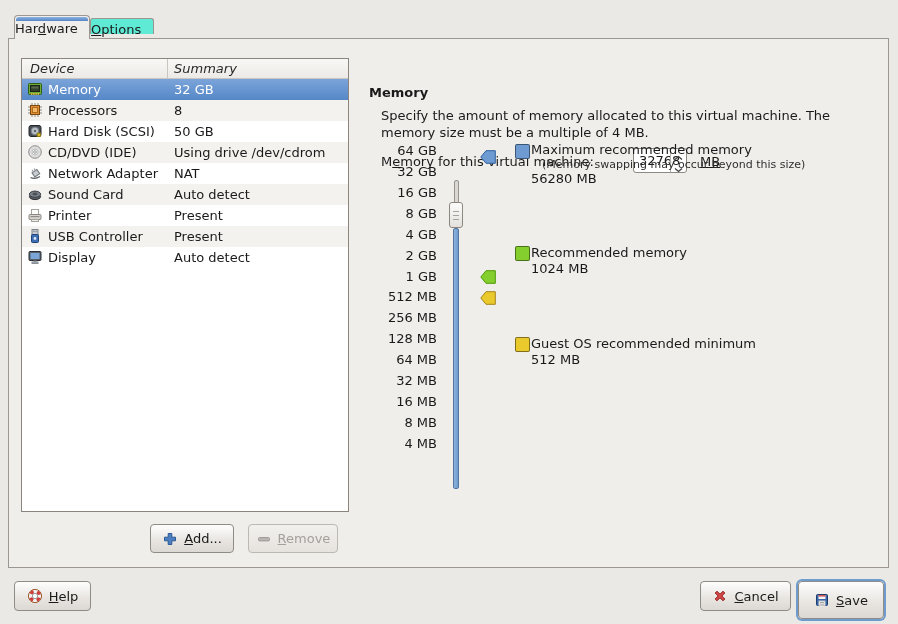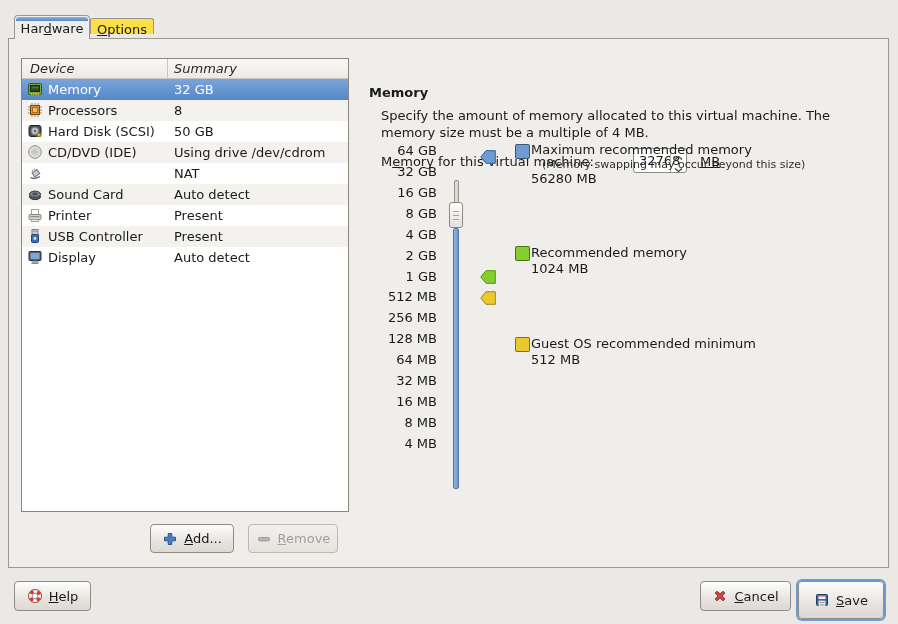--- a/index.html
+++ b/index.html
@@ -1,25 +1,25 @@
 <!DOCTYPE html>
 <html><head>
 <meta charset="utf-8">
 <style>
   html,body{margin:0;padding:0;background:#ebe9e5;}
   #win{position:relative;width:898px;height:624px;background:#ebe9e5;
        font-family:"DejaVu Sans","Liberation Sans",sans-serif;font-size:13px;color:#1a1a1a;overflow:hidden;}
   .abs{position:absolute;}
 
   
-  .tab{box-sizing:border-box;border:1px solid #9b968f;border-bottom:none;text-align:center;cursor:default;}
+  .tab{box-sizing:border-box;border:1px solid #9b968f;border-bottom:none;cursor:default;}
   #tab-hardware{left:14px;top:15px;width:76px;height:24px;background:#f0eeeb;border-radius:4px 4px 0 0;z-index:3;padding-top:5px;}
   #tab-hardware .strip{position:absolute;left:1px;right:1px;top:1px;height:4px;border-radius:3px 3px 0 0;
       background:linear-gradient(#8db2e0,#5486c6);}
-  #tab-options{left:90px;top:18px;width:64px;height:16px;background:#fde047;border-radius:3px 3px 0 0;z-index:1;padding-top:3px;}
+  #tab-options{left:90px;top:18px;width:64px;height:16px;background:#5eead4;border-radius:3px 3px 0 0;z-index:1;padding-top:3px;}
 
   
   #page{left:8px;top:38px;width:881px;height:530px;background:#f0eeeb;border:1px solid #9b968f;box-sizing:border-box;z-index:2;}
 
   
   #device-list{left:12px;top:19px;width:328px;height:454px;background:#fff;border:1px solid #8b857e;box-sizing:border-box;}
   .hdr{height:20px;box-sizing:border-box;background:linear-gradient(#f9f8f6,#eceae6);border-bottom:1px solid #c9c5bf;
        line-height:19px;color:#2a2a2a;font-style:italic;}
   #hdr-device{left:0;top:0;width:146px;border-right:1px solid #c9c5bf;padding-left:8px;}
   #hdr-summary{left:146px;top:0;width:180px;padding-left:6px;}
@@ -129,20 +129,21 @@
 
       <div class="abs row" style="top:104px">
         <svg class="ic" viewBox="0 0 16 16">
             <g transform="rotate(-35 8 7)">
               <rect x="5" y="6" width="6" height="5" fill="#c7cbd0" stroke="#70767a"></rect>
               <rect x="6.2" y="3.6" width="1.2" height="2.4" fill="#9aa0a7"></rect>
               <rect x="8.6" y="3.6" width="1.2" height="2.4" fill="#9aa0a7"></rect>
             </g>
             <path d="M3.5 12.5 Q8 14.5 13 11.5" stroke="#5a5f64" fill="none" stroke-width="1.2"></path>
           </svg>
+        <span class="nm">Network Adapter</span>
         <span class="sm">NAT</span>
       </div>
 
       <div class="abs row alt" style="top:125px">
         <svg class="ic" viewBox="0 0 16 16">
             <ellipse cx="8" cy="10.6" rx="5.6" ry="3" fill="#565b60" stroke="#2e3236"></ellipse>
             <ellipse cx="8" cy="8.2" rx="5.6" ry="3.1" fill="#7b828a" stroke="#3a3f44"></ellipse>
             <ellipse cx="8" cy="8" rx="2.6" ry="1.4" fill="#4c5156"></ellipse>
           </svg>
         <span class="nm">Sound Card</span>

